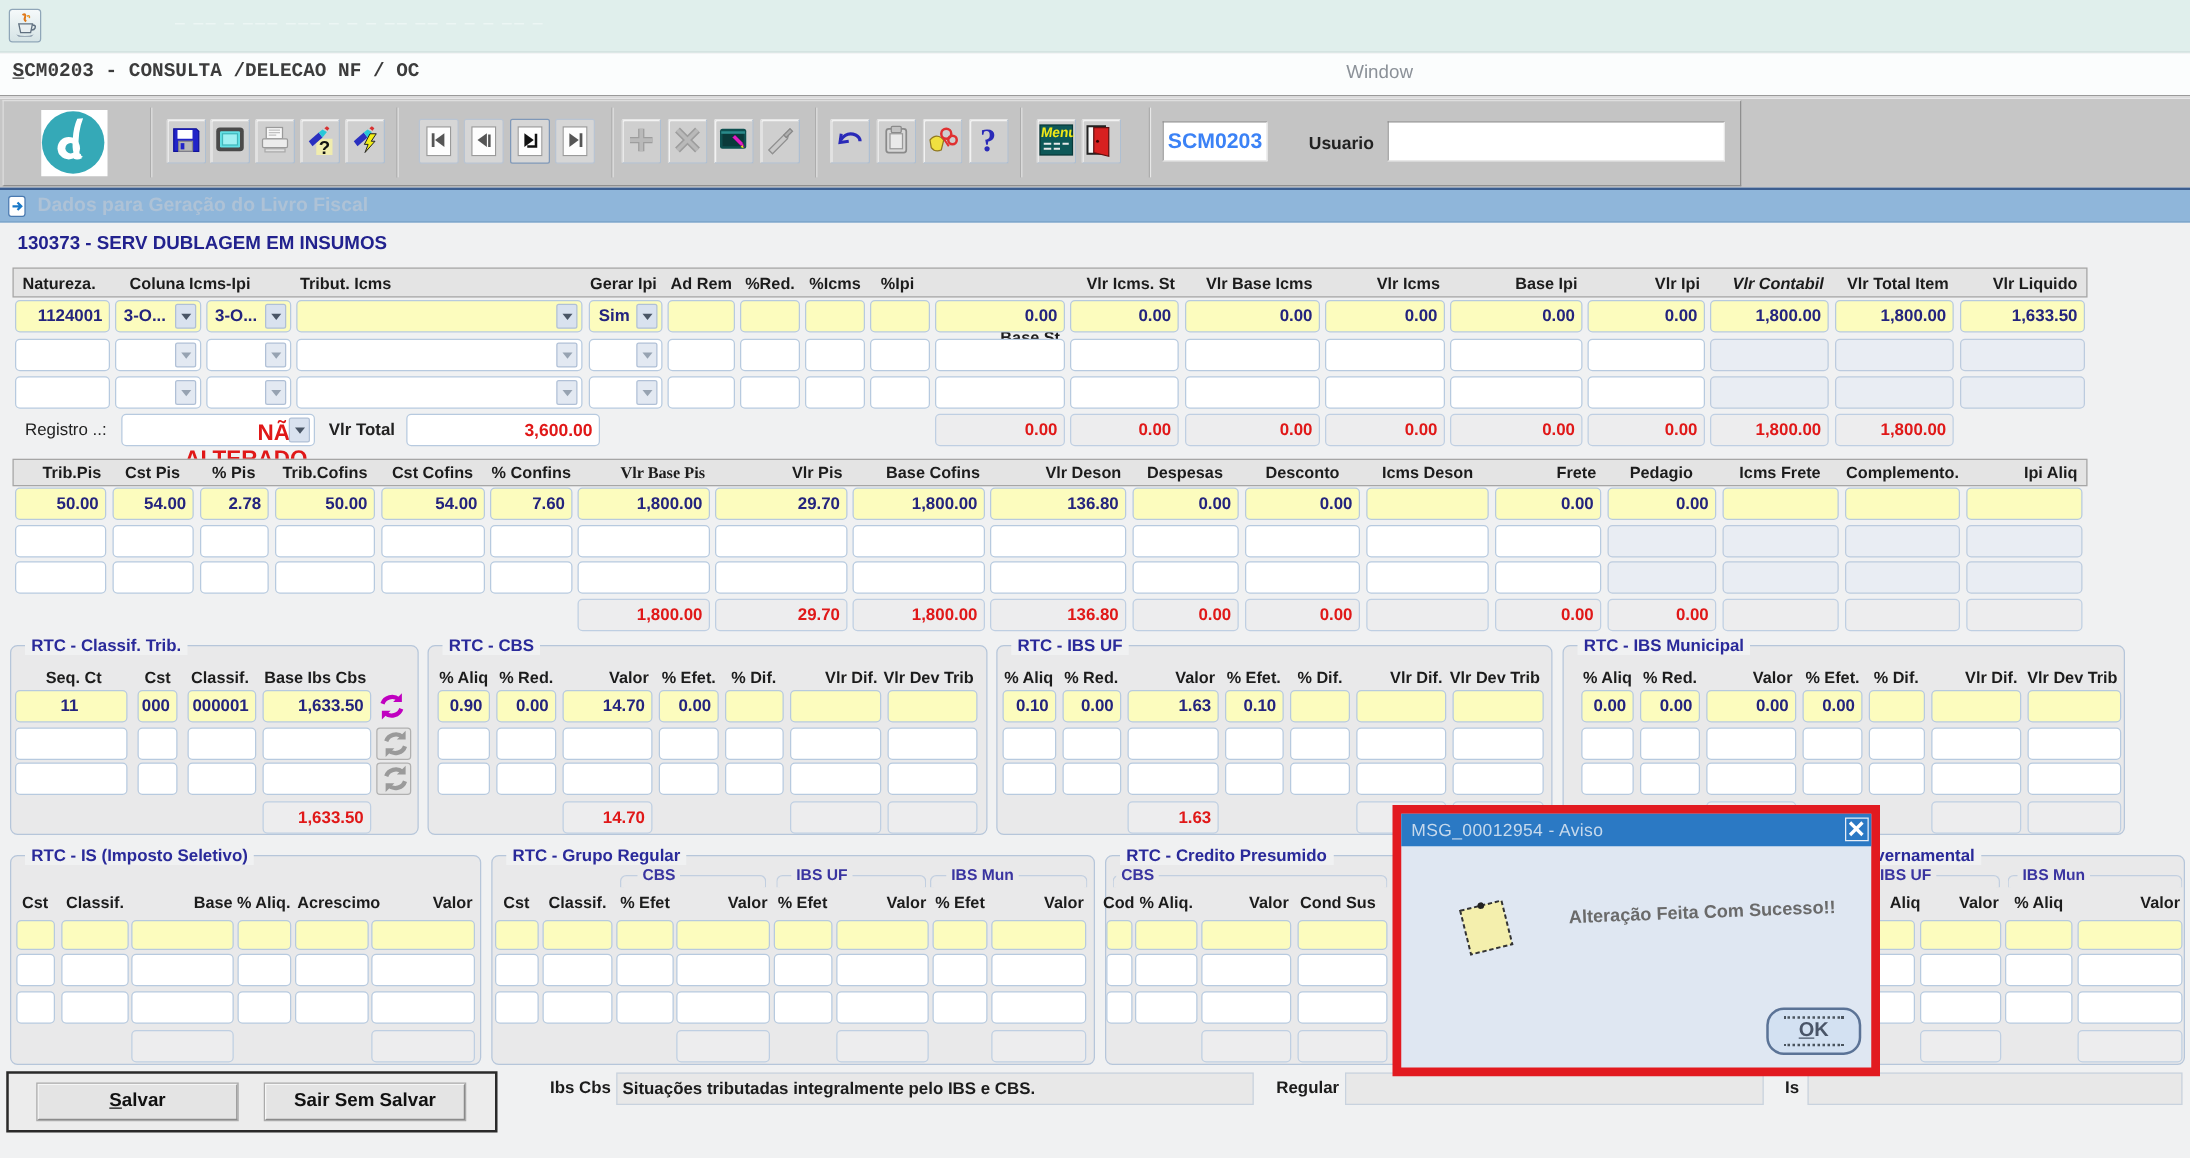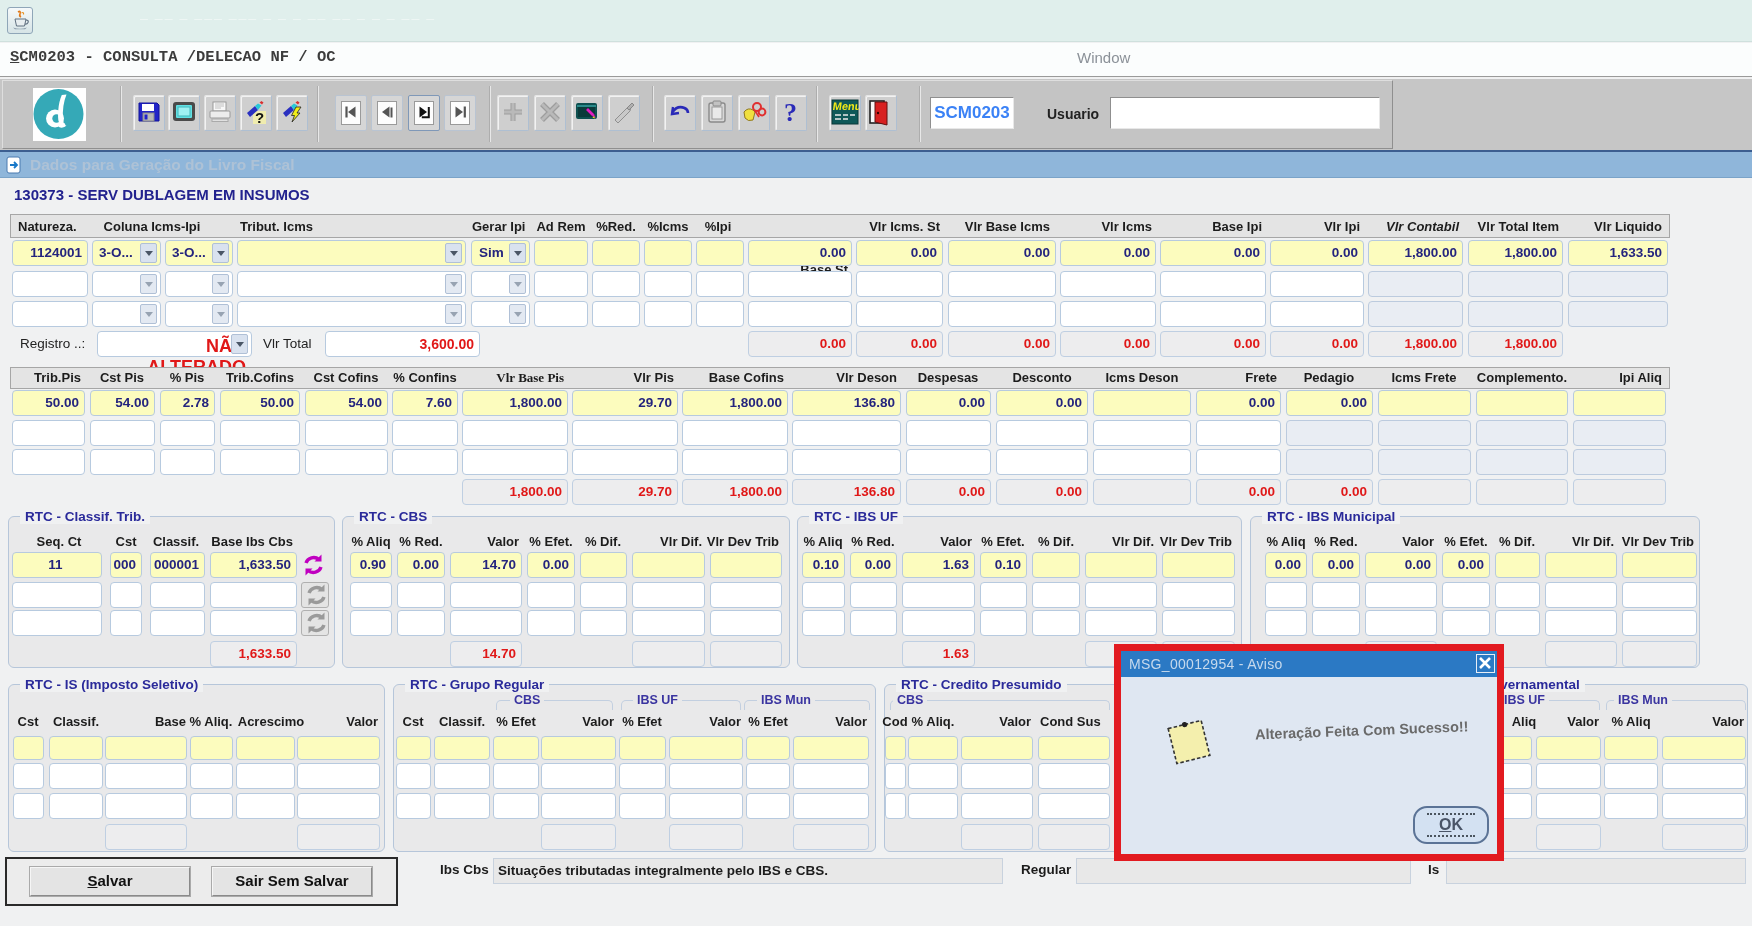--- a/index.html
+++ b/index.html
@@ -303,21 +303,21 @@
 <div class="cell d" style="left:1368px;top:301px;width:95px;height:26px;"></div>
 <div class="cell d" style="left:1468px;top:301px;width:95px;height:26px;"></div>
 <div class="cell d" style="left:1568px;top:301px;width:100px;height:26px;"></div>
 <div class="lbl" style="left:20px;top:336px;font-weight:normal;color:#222;font-size:13.5px">Registro ..:</div>
 <div class="cell" style="left:97px;top:331px;width:155px;height:26px;">
     <span style="float:left;padding-left:6px;color:#e01818;font-size:18px">NÃO ALTERADO</span>
   </div>
 <div class="ab" style="left:231px;top:334px;width:17px;height:20px;background:#d9e2ef;">
     <span style="border-top-color:#4a5666"></span>
   </div>
-<div class="lbl" style="left:263px;top:336px;font-weight:normal;color:#222;font-size:13.5px">Vlr Total</div>
+<div class="lbl" style="left:263px;top:336px;font-weight:bold;color:#222;font-size:13.5px">Vlr Total</div>
 <div class="cell" style="left:325px;top:331px;width:155px;height:26px;"><span style="color:#e01818;font-size:14px">3,600.00</span></div>
 <div class="cell g r" style="left:748px;top:331px;width:104px;height:26px;">0.00</div>
 <div class="cell g r" style="left:856px;top:331px;width:87px;height:26px;">0.00</div>
 <div class="cell g r" style="left:948px;top:331px;width:108px;height:26px;">0.00</div>
 <div class="cell g r" style="left:1060px;top:331px;width:96px;height:26px;">0.00</div>
 <div class="cell g r" style="left:1160px;top:331px;width:106px;height:26px;">0.00</div>
 <div class="cell g r" style="left:1270px;top:331px;width:94px;height:26px;">0.00</div>
 <div class="cell g r" style="left:1368px;top:331px;width:95px;height:26px;">1,800.00</div>
 <div class="cell g r" style="left:1468px;top:331px;width:95px;height:26px;">1,800.00</div>
 <div class="hband" style="left:10px;top:367px;width:1660px;height:22px"></div>

